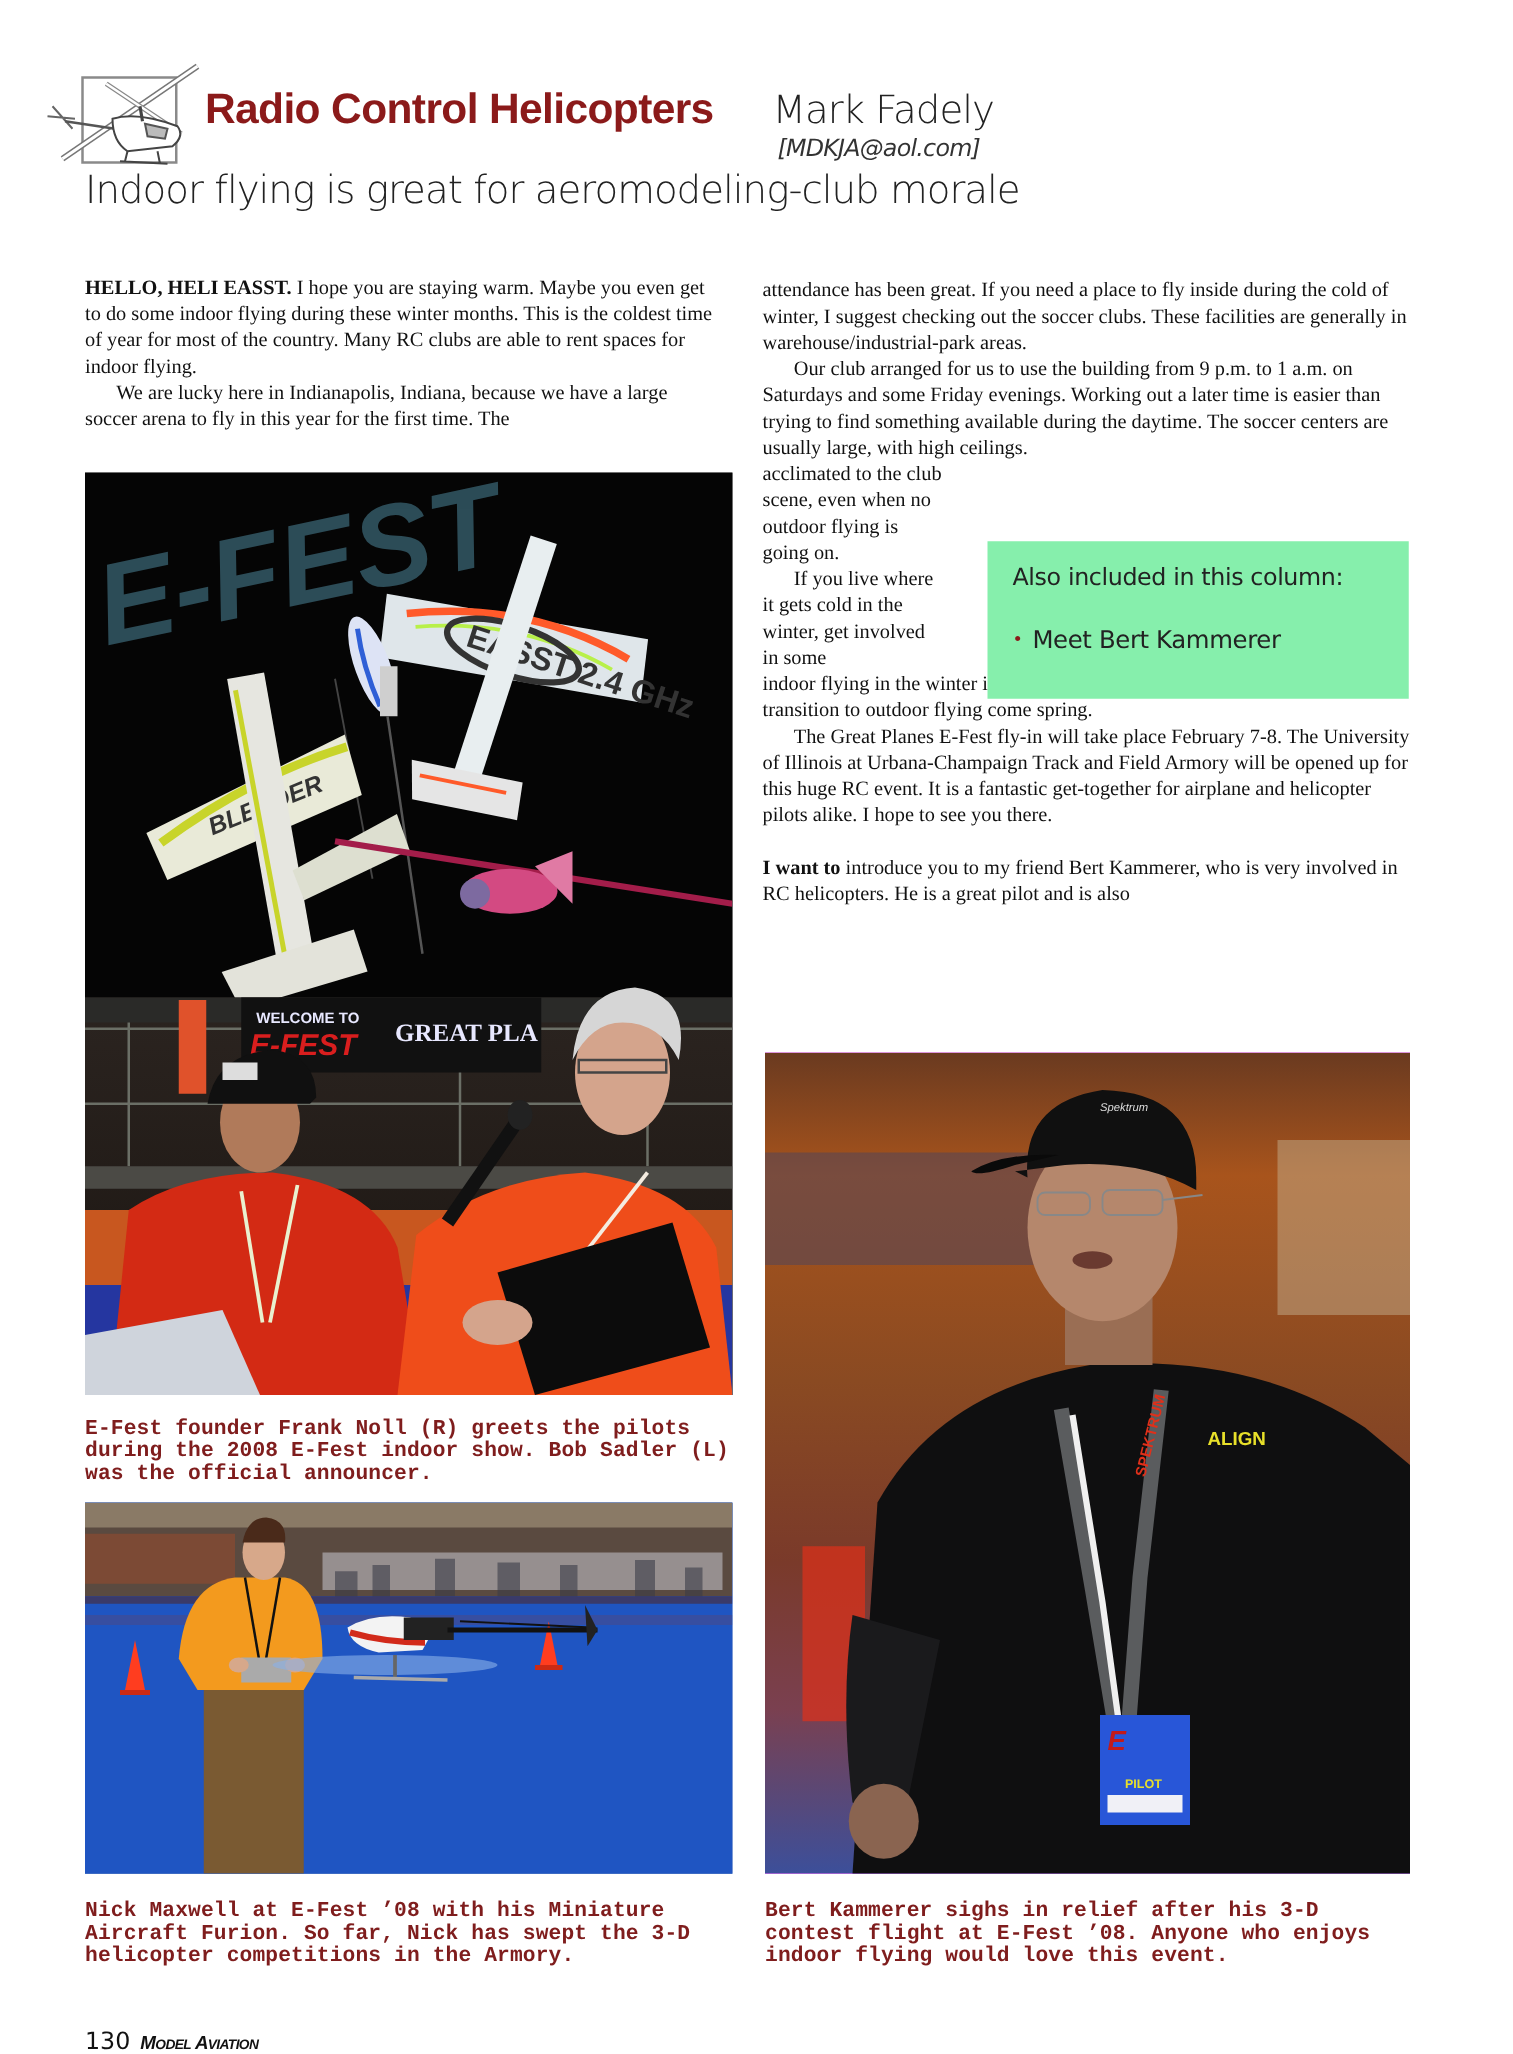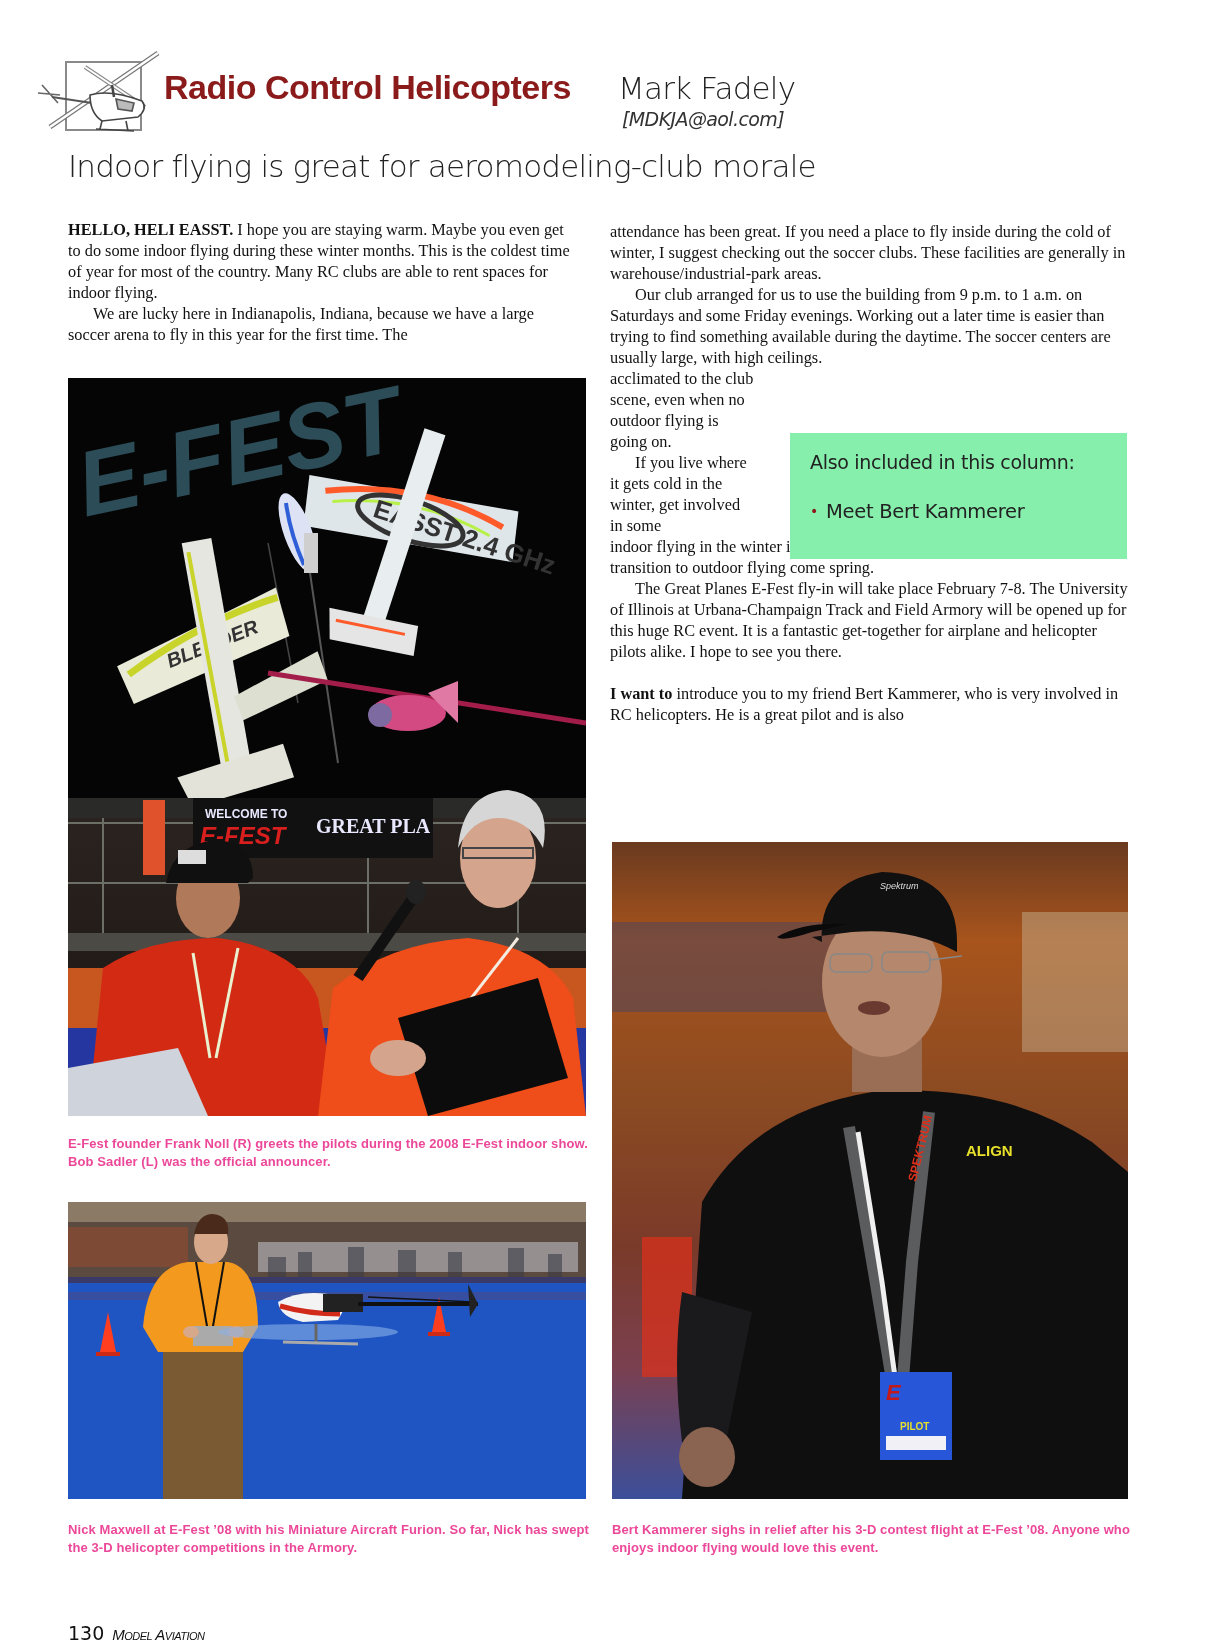--- a/index.html
+++ b/index.html
@@ -5,21 +5,21 @@
   html, body { margin: 0; padding: 0; background: #ffffff; }
   body { width: 1210px; height: 1643px; position: relative; overflow: hidden; font-family: "Liberation Serif", serif; color: #111; }
 
   .logo { position: absolute; left: 30px; top: 45px; width: 120px; height: 90px; }
   .logo .frame { position: absolute; left: 35px; top: 16px; width: 77px; height: 70px; border: 2px solid #8a8a8a; box-sizing: border-box; background: #fff; }
   .logo svg { position: absolute; left: 0; top: 0; }
 
   .col-title { position: absolute; left: 164px; top: 68px; font-family: "Liberation Sans", sans-serif; font-weight: bold; font-size: 34px; color: #8b1a1a; letter-spacing: -0.5px; white-space: nowrap; }
   .author { position: absolute; left: 618px; top: 70px; font-family: "DejaVu Sans", sans-serif; font-size: 31px; font-weight: 300; color: #222; letter-spacing: -0.8px; white-space: nowrap; }
   .email { position: absolute; left: 622px; top: 108px; font-family: "DejaVu Sans", sans-serif; font-size: 19px; color: #333; letter-spacing: -0.6px; white-space: nowrap; font-style: italic; }
-  .headline { position: absolute; left: 68px; top: 148px; font-family: "DejaVu Sans", sans-serif; font-size: 31px; color: #222; letter-spacing: -0.8px; white-space: nowrap; font-weight: 300; }
+  .headline { position: absolute; left: 68px; top: 134px; font-family: "DejaVu Sans", sans-serif; font-size: 31px; color: #222; letter-spacing: -0.8px; white-space: nowrap; font-weight: 300; }
 
   .body-text { font-family: "Liberation Serif", serif; font-size: 16.3px; line-height: 21px; color: #111; }
   .body-text p { margin: 0; text-indent: 25px; }
   .body-text p.noindent { text-indent: 0; }
   .body-text b { font-weight: bold; }
   .col-left-text { position: absolute; left: 68px; top: 219px; width: 506px; }
   .col-right-text { position: absolute; left: 610px; top: 221px; width: 520px; }
   .col-right-text .narrow { width: 145px; }
   .col-right-text .gap { height: 21px; }
 
@@ -27,27 +27,27 @@
   .sidebar-box .sb-title { position: absolute; left: 20px; top: 18px; font-family: "DejaVu Sans", sans-serif; font-size: 19px; color: #222; white-space: nowrap; letter-spacing: -0.3px; }
   .sidebar-box .sb-item { position: absolute; left: 20px; top: 67px; font-family: "DejaVu Sans", sans-serif; font-size: 19.5px; color: #222; white-space: nowrap; letter-spacing: -0.3px; }
   .sidebar-box .bullet { color: #8b1a1a; font-size: 14px; margin-right: 8px; position: relative; top: -2px; }
 
   .photo { position: absolute; overflow: hidden; }
   .photo svg { display: block; }
   .photo1 { left: 68px; top: 378px; width: 518px; height: 738px; background: #050505; }
   .photo2 { left: 68px; top: 1202px; width: 518px; height: 297px; background: #1d4fb0; }
   .photo3 { left: 612px; top: 842px; width: 516px; height: 657px; background: #d946ef; }
 
-  .caption { position: absolute; font-family: Liberation Sans, sans-serif; font-weight: bold; font-size: 13px; line-height: 18px; color: #ec4899; letter-spacing: 0.1px; }
+  .caption { position: absolute; font-family: Liberation Mono, monospace; font-weight: bold; font-size: 17px; line-height: 18px; color: #7f1d1d; letter-spacing: 0.1px; }
   .caption1 { left: 68px; top: 1135px; width: 525px; }
   .caption2 { left: 68px; top: 1521px; width: 525px; }
   .caption3 { left: 612px; top: 1521px; width: 525px; }
 
   .folio { position: absolute; left: 68px; top: 1622px; font-family: "DejaVu Sans", sans-serif; font-size: 19px; color: #111; white-space: nowrap; }
-  .folio .mag { font-family: "Liberation Sans", sans-serif; font-weight: normal; font-style: italic; font-size: 15px; margin-left: 8px; letter-spacing: -0.5px; font-variant: small-caps; }
+  .folio .mag { font-family: "Liberation Sans", sans-serif; font-weight: bold; font-style: italic; font-size: 15px; margin-left: 8px; letter-spacing: -0.5px; font-variant: small-caps; }
 </style>
 </head>
 <body>
 
 <div class="logo">
   <div class="frame"></div>
   <svg width="130" height="95" viewBox="0 0 130 95">
     <g stroke="#555" stroke-width="1.6" fill="none">
       <line x1="20" y1="82" x2="128" y2="8" stroke-width="5" stroke="#777"></line>
       <line x1="20" y1="82" x2="128" y2="8" stroke-width="2.5" stroke="#fff"></line>

